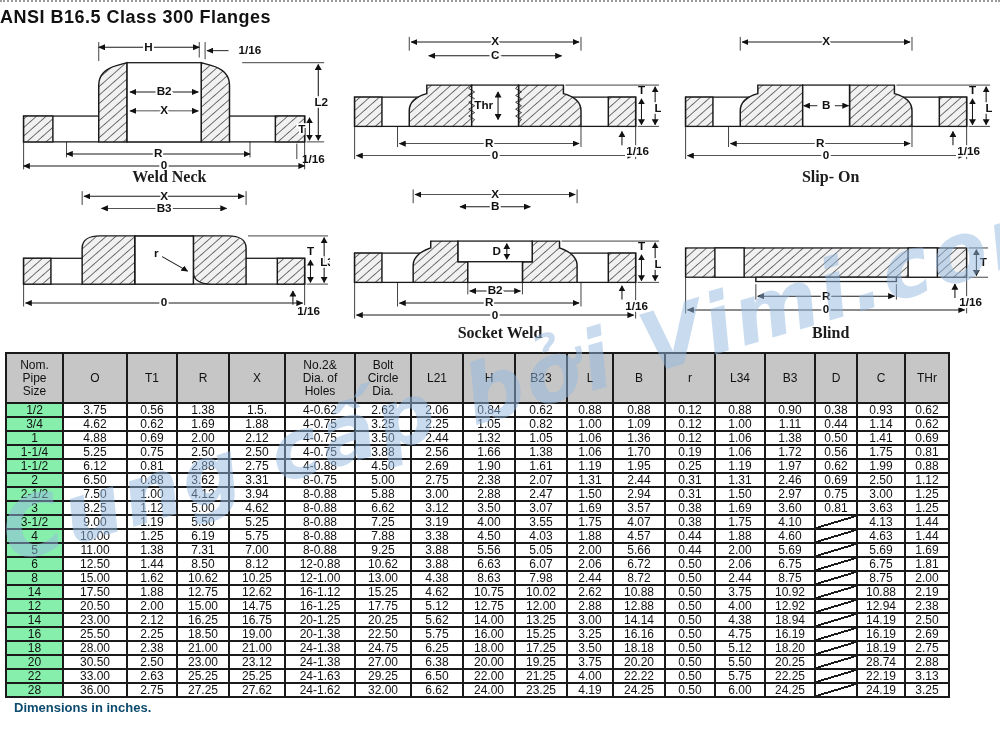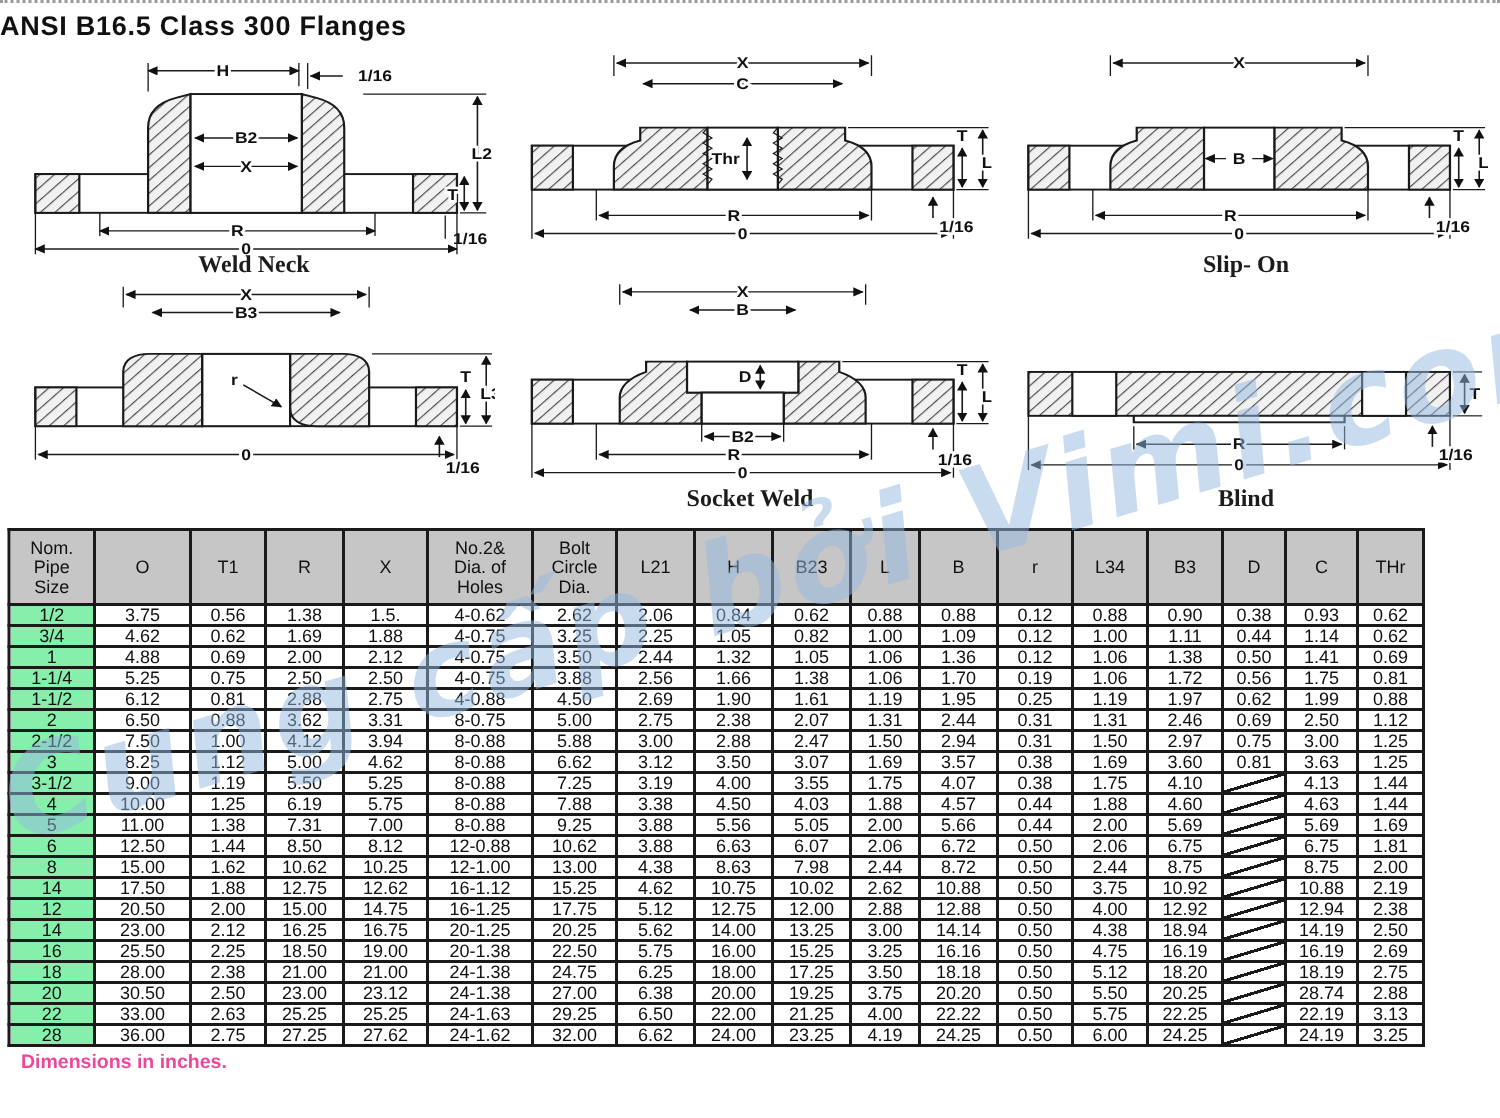--- a/index.html
+++ b/index.html
@@ -24,21 +24,21 @@
   table.dim{border-collapse:collapse;width:926px;table-layout:fixed;
             font:12px/12px "Liberation Sans",sans-serif;color:#111;}
   table.dim th,table.dim td{border:2px solid #1a1a1a;text-align:center;padding:0;
             white-space:nowrap;overflow:hidden;height:12px;}
   table.dim thead th{background:#c6c6c6;font-weight:400;line-height:13px;height:48px;}
   table.dim td.size-col{background:#86efac;}
   table.dim td{background:#fff;}
   table.dim td.diag-cell{background:linear-gradient(to bottom right,
             transparent calc(50% - 1px),#1a1a1a calc(50% - 1px),
             #1a1a1a calc(50% + 1px),transparent calc(50% + 1px));}
-  .footnote{font:bold 13px "Liberation Sans",sans-serif;color:#ec4899;margin:2px 0 0 2px;padding-left:12px;}
+  .footnote{font:bold 13px "Liberation Sans",sans-serif;color:#0c4a6e;margin:2px 0 0 2px;padding-left:12px;}
   .watermark{position:absolute;left:-10px;top:488px;width:1600px;
              transform:rotate(-16.5deg);transform-origin:0 0;
              font:italic bold 82px "DejaVu Sans",sans-serif;letter-spacing:3px;
              color:rgba(148,184,224,0.5);white-space:nowrap;pointer-events:none;z-index:6;}
 </style>
 </head>
 <body>
 
 <div class="page">
 

